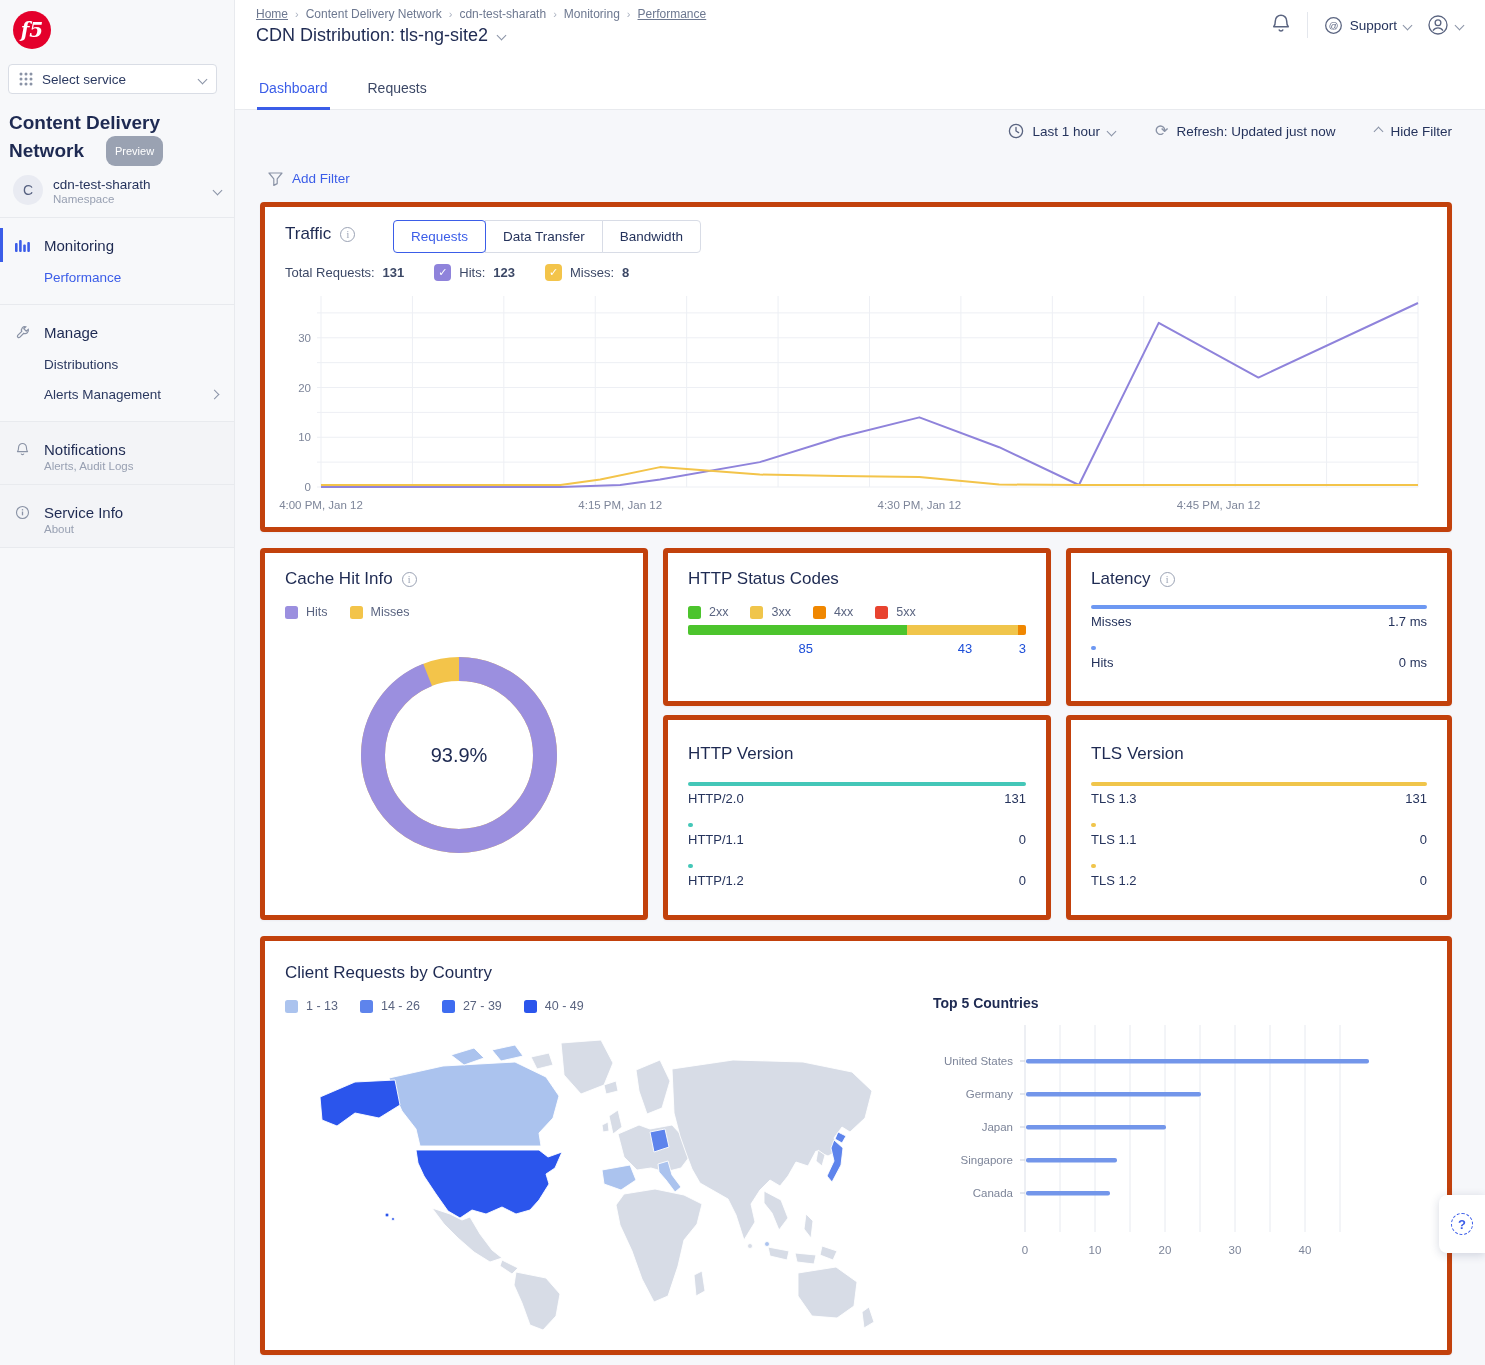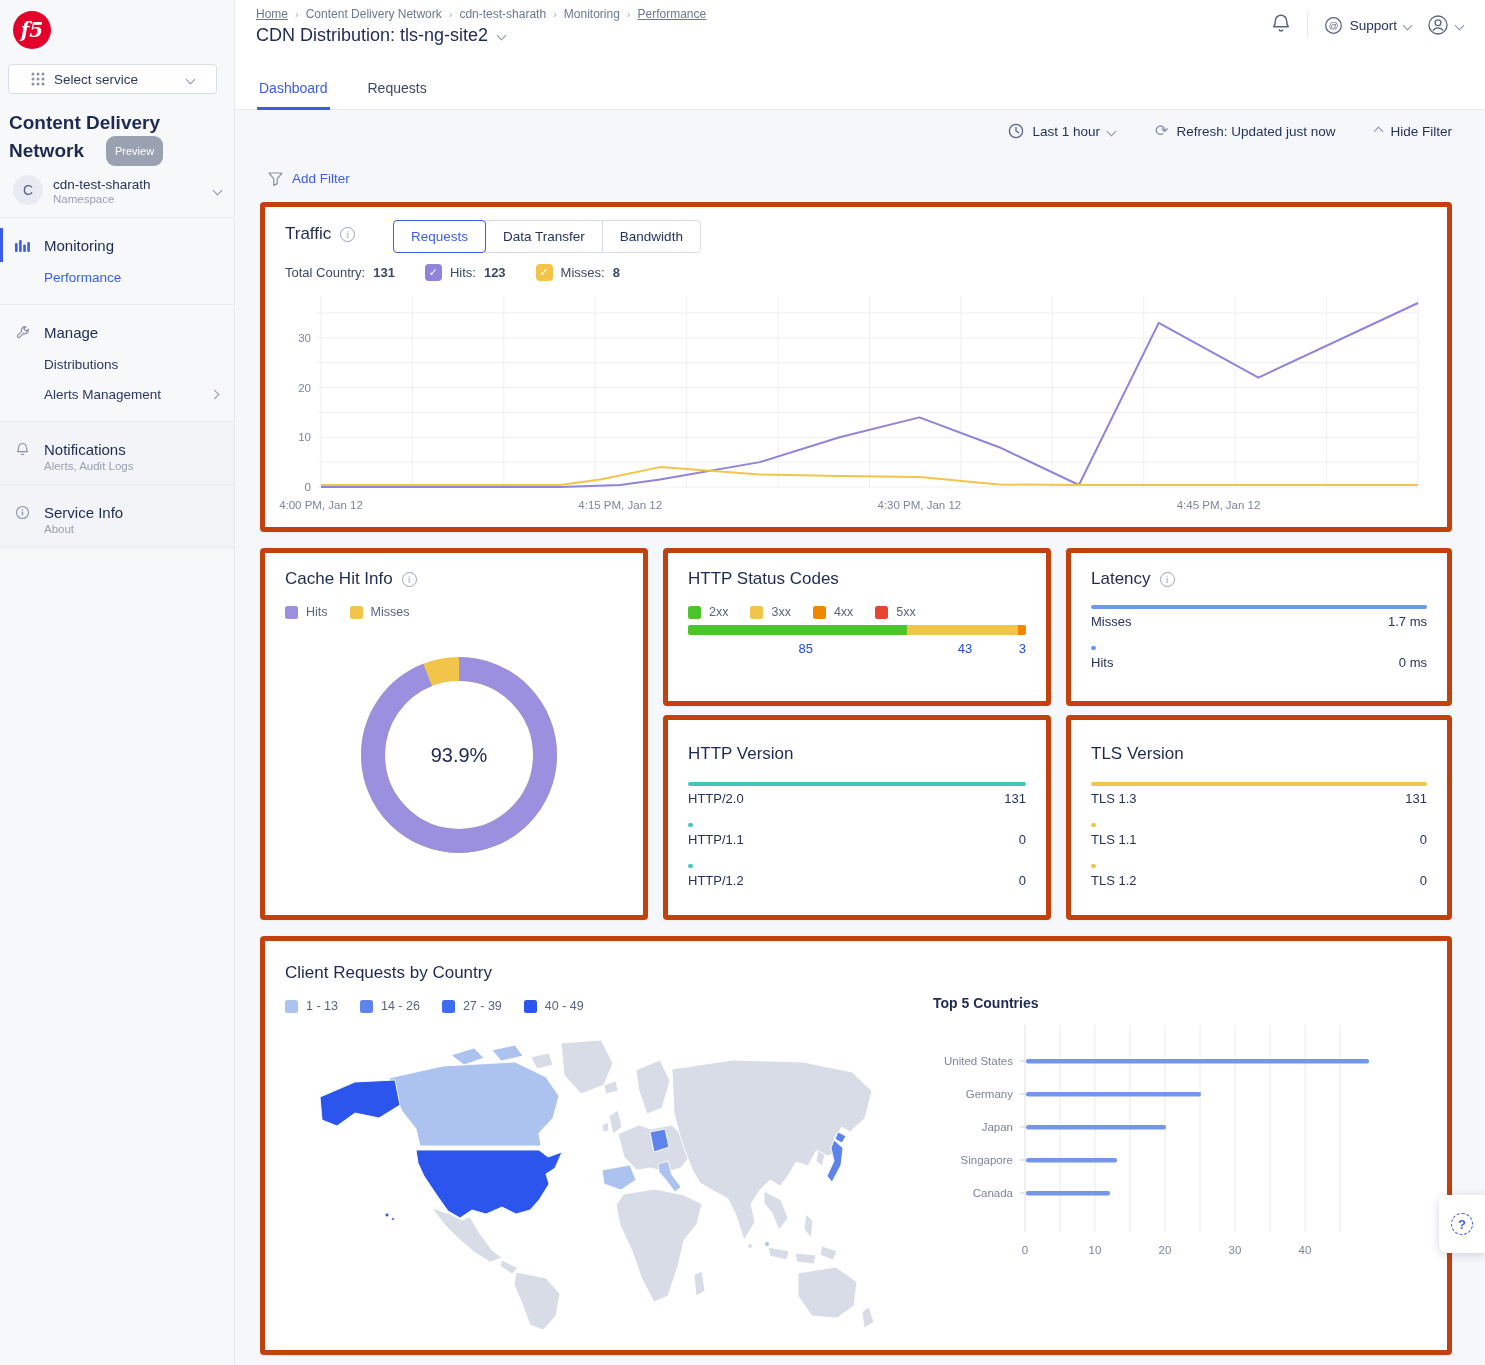--- a/index.html
+++ b/index.html
@@ -4,21 +4,21 @@
 <style>
   *{margin:0;padding:0;box-sizing:border-box}
   body{font-family:"Liberation Sans",sans-serif;background:#fff;-webkit-font-smoothing:antialiased}
   .app{position:relative;width:1485px;height:1365px;background:#f6f7fa;overflow:hidden;color:#2b3960;font-size:13.5px}
   b{font-weight:bold}
   .clickable{cursor:pointer}
 
   
   .sidebar{position:absolute;left:0;top:0;bottom:0;width:235px;background:#f7f8fa;border-right:1px solid #e8eaee}
   .logo{position:absolute;left:13px;top:11px;width:38px;height:38px;border-radius:50%;background:#e4002b;color:#fff;display:flex;align-items:center;justify-content:center;font-family:"DejaVu Serif",serif;font-style:italic;font-weight:bold;font-size:20px}
-  .select-service{position:absolute;left:8px;top:64px;width:209px;height:30px;background:#fff;border:1px solid #d9dde5;border-radius:4px;display:flex;align-items:center;gap:9px;padding:0 22px;color:#2b3960}
+  .select-service{position:absolute;left:8px;top:64px;width:209px;height:30px;background:#fff;border:1px solid #d9dde5;border-radius:4px;display:flex;align-items:center;gap:9px;padding:0 10px;color:#2b3960}
   .select-service .chev{margin-left:auto}
   .chev{width:7px;height:7px;border-right:1.6px solid #8a93a6;border-bottom:1.6px solid #8a93a6;transform:rotate(45deg);display:inline-block;flex:none}
   .chev.up{transform:rotate(-135deg)}
   .chev.right{transform:rotate(-45deg)}
   .product{position:absolute;left:9px;top:110px;font-size:19px;font-weight:bold;color:#1e2a52;line-height:26px;width:220px}
   .badge-preview{display:inline-block;background:#9aa2b2;color:#fff;font-size:11px;font-weight:normal;padding:2px 9px;border-radius:9px;vertical-align:2px;margin-left:22px}
   .ns-row{position:absolute;left:0;top:163px;width:100%;height:55px;padding:0 13px;display:flex;align-items:center;gap:10px;border-bottom:1px solid #e8eaee}
   .ns-avatar{width:30px;height:30px;border-radius:50%;background:#e9ebf2;color:#566180;display:flex;align-items:center;justify-content:center;font-size:14px;flex:none}
   .ns-name{font-size:13.5px;color:#25335c;line-height:17px}
   .ns-sub{font-size:11.5px;color:#98a0b2}
@@ -274,21 +274,21 @@
         <span>Traffic</span>
         <span class="info">i</span>
       </div>
       <div class="seg">
         <button class="sbtn on clickable">Requests</button>
         <button class="sbtn clickable">Data Transfer</button>
         <button class="sbtn clickable">Bandwidth</button>
       </div>
       <div class="totals">
         <span class="grp">
-            <span>Total Country:</span>
+            <span>Total Requests:</span>
             <b>131</b>
           </span>
         <span class="grp clickable">
             <span class="cb" id="cb-hits" style="background: rgb(143, 131, 219);">✓</span>
             <span>Hits:</span>
             <b>123</b>
           </span>
         <span class="grp clickable">
             <span class="cb" id="cb-misses" style="background: rgb(243, 196, 74);">✓</span>
             <span>Misses:</span>

